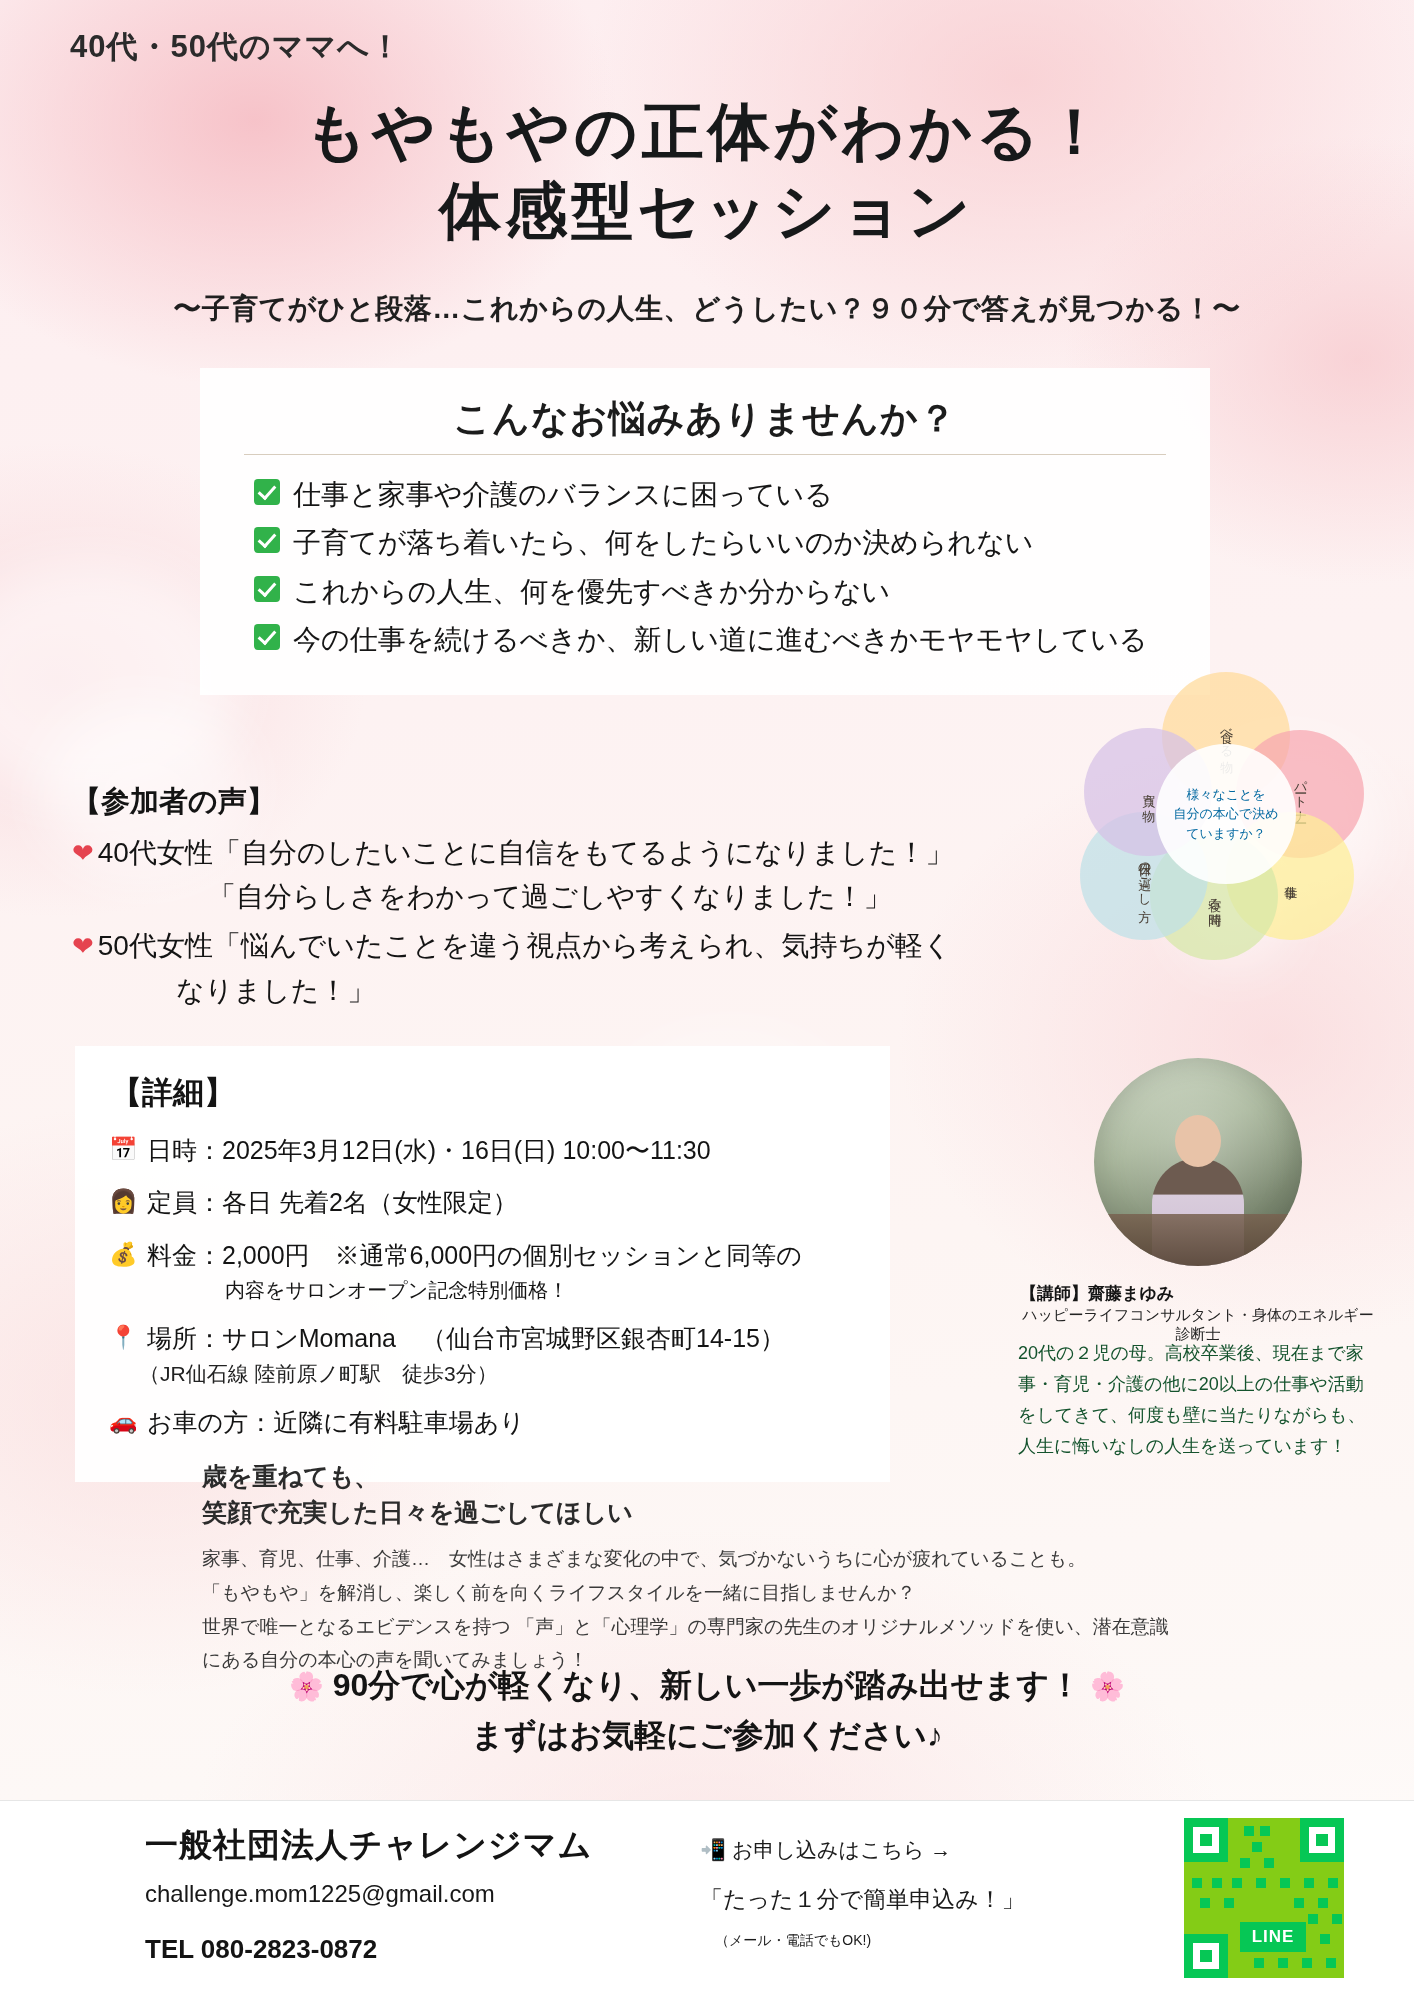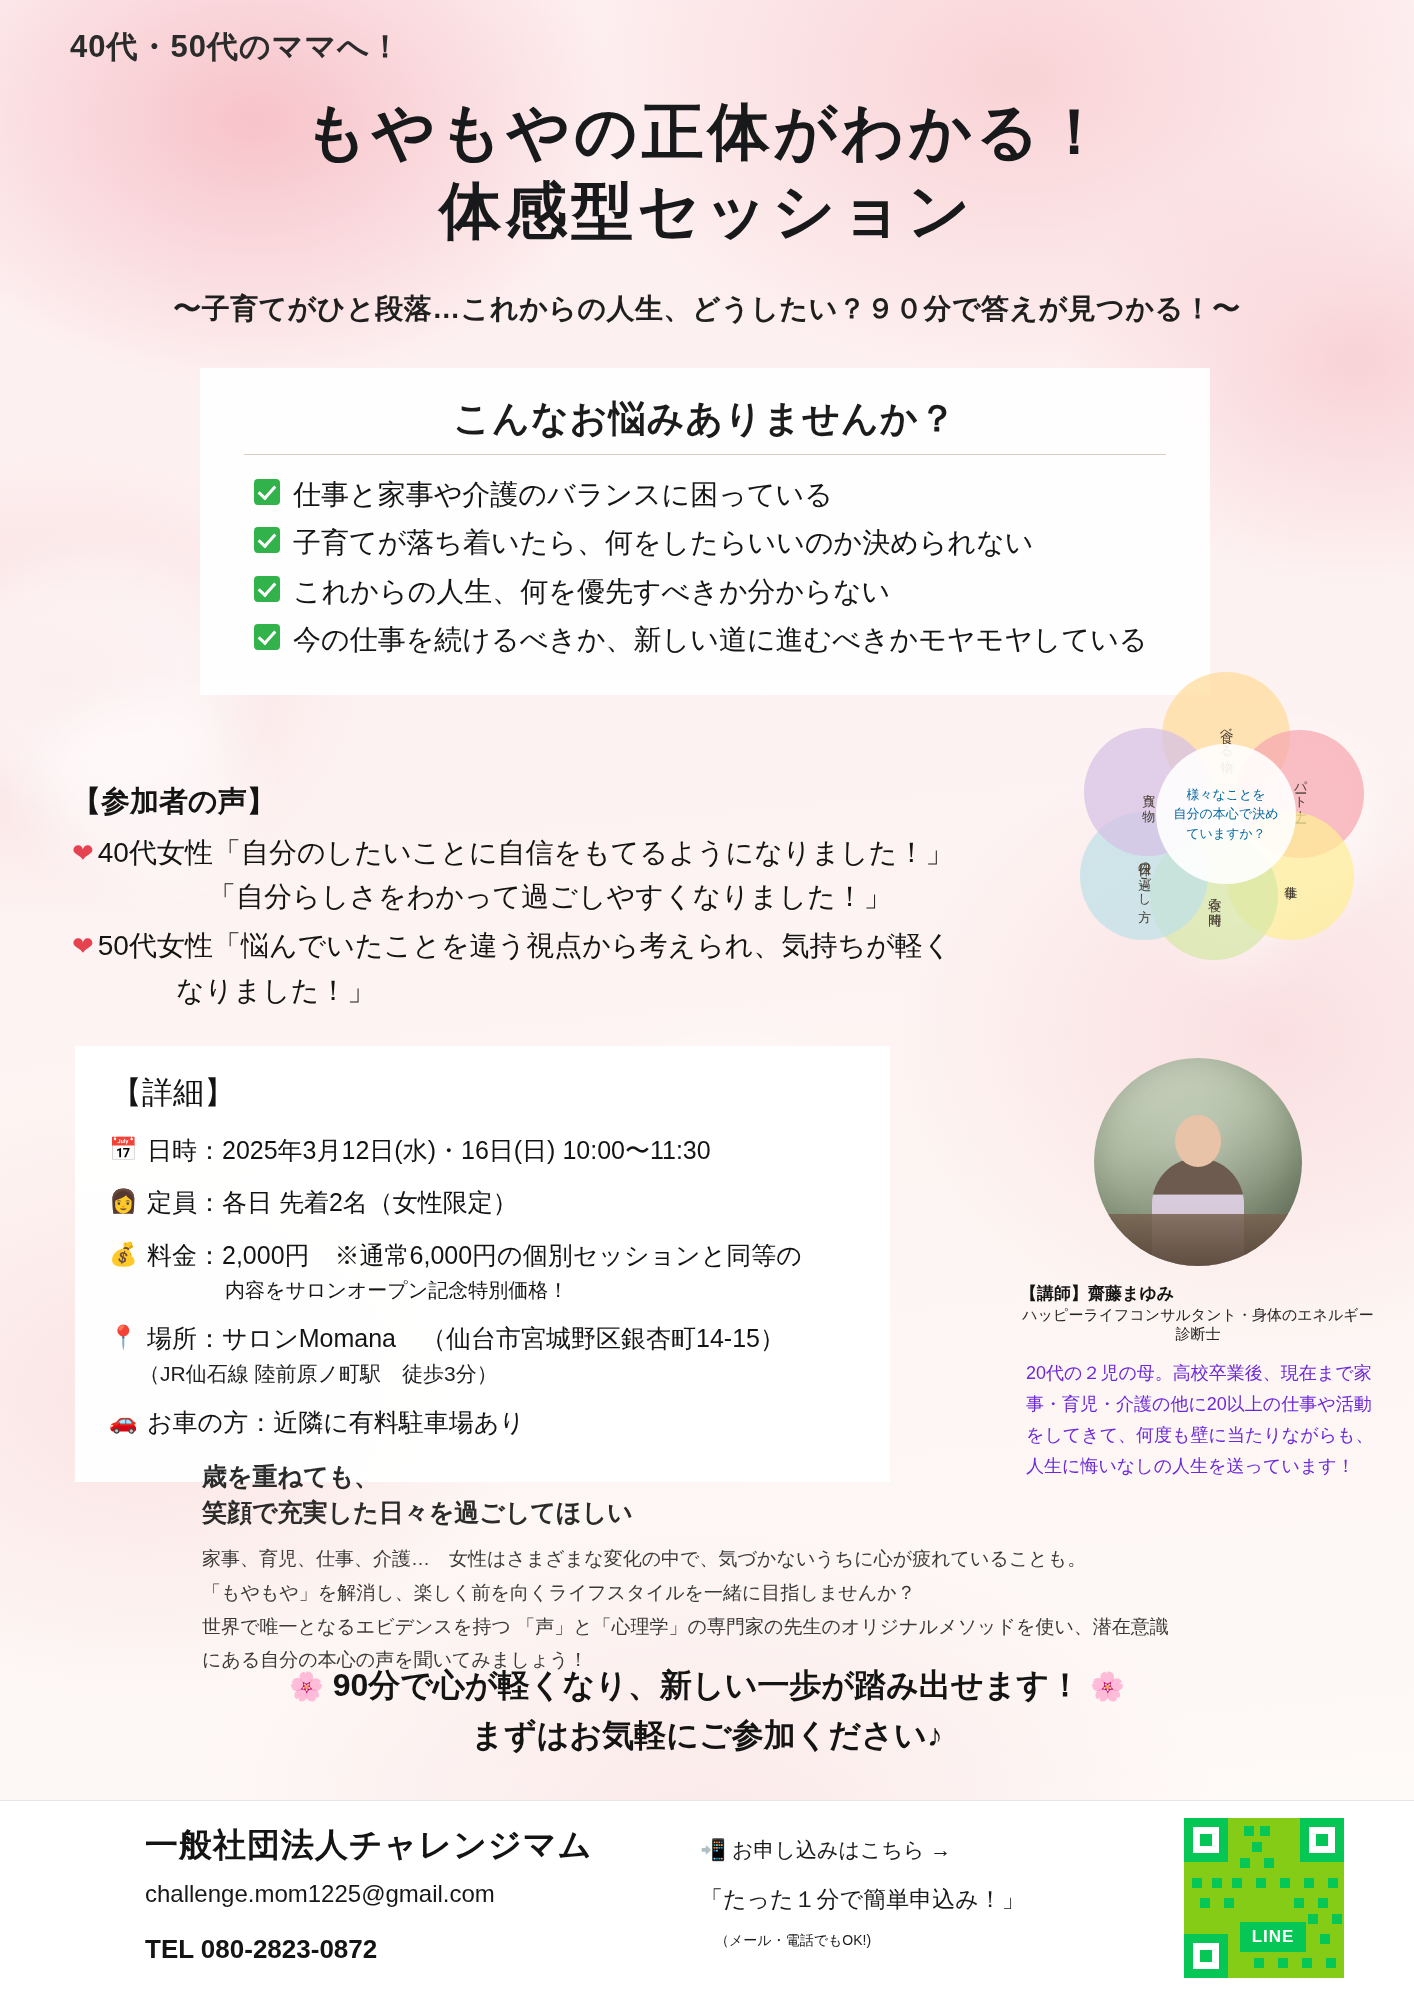--- a/index.html
+++ b/index.html
@@ -123,21 +123,21 @@
     font-size: 13px; color: #0369a1; line-height: 1.5; padding: 10px;
   }
 
   
   .details {
     position: absolute; left: 75px; top: 1046px; width: 815px;
     background: rgba(255,255,255,0.94);
     padding: 24px 28px 26px 28px;
   }
   .details h3 {
-    margin: 2px 0 18px 8px; font-size: 31px; font-weight: normal; color: #141414;
+    margin: 2px 0 18px 8px; font-size: 31px; font-weight: bold; color: #141414;
   }
   .drow {
     display: flex; align-items: flex-start; gap: 10px;
     font-size: 25px; color: #141414; line-height: 1.45; margin: 0 0 16px 6px;
   }
   .drow .ico { flex: none; font-size: 23px; width: 28px; text-align: center; line-height: 1.5; }
   .dsub { font-size: 21px; color: #222; margin: 4px 0 0 36px; }
   .dsub2 { font-size: 20px; color: #141414; margin: 4px 0 0 122px; }
 
   
@@ -168,22 +168,22 @@
   }
   .inst-name {
     position: absolute; right: 38px; top: 1282px; width: 356px;
     text-align: left; font-size: 17px; font-weight: bold; color: #151515;
   }
   .inst-role {
     position: absolute; right: 38px; top: 1306px; width: 356px;
     text-align: center; font-size: 15px; color: #232323;
   }
   .inst-bio {
-    position: absolute; right: 28px; top: 1338px; width: 360px;
-    font-size: 18px; color: #6d28d9; line-height: 1.72; margin-top: 20px;
+    position: absolute; right: 36px; top: 1338px; width: 360px;
+    font-size: 18px; color: #14532d; line-height: 1.72;
   }
 
   
   .msg-lead {
     position: absolute; left: 202px; top: 1458px;
     font-size: 25px; font-weight: bold; color: #2b2b2b; line-height: 1.45;
   }
   .msg-body {
     position: absolute; left: 202px; top: 1542px; width: 1000px;
     font-size: 19px; color: #3a3a3a; line-height: 1.78;

